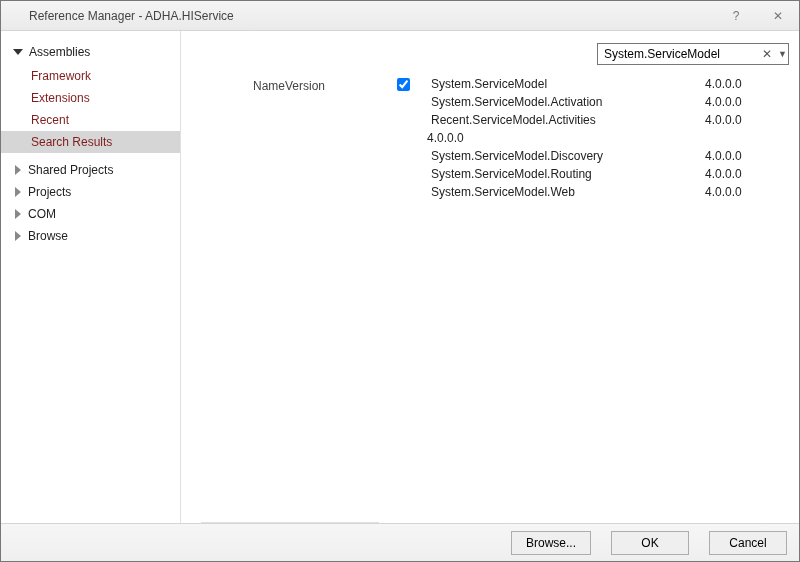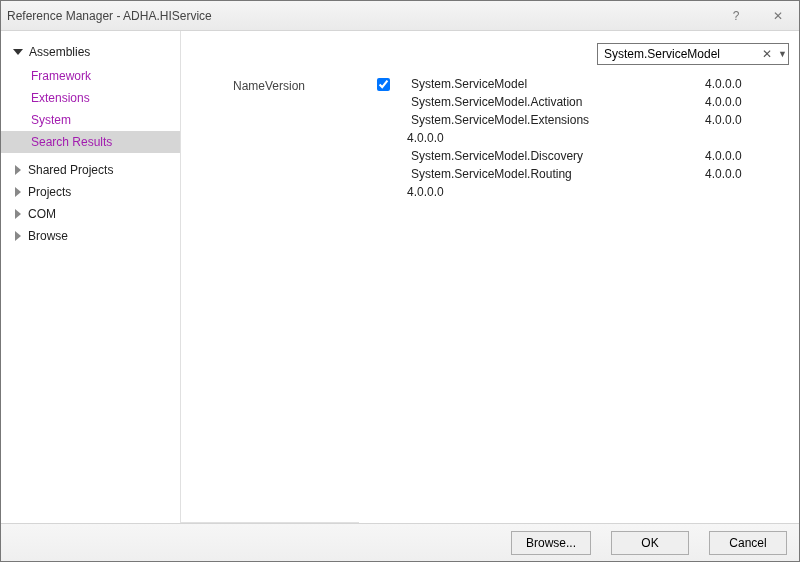--- a/index.html
+++ b/index.html
@@ -1,28 +1,28 @@
 <!DOCTYPE html>
 <html><head>
 <meta charset="utf-8">
 <style>
   * { box-sizing: border-box; margin: 0; padding: 0; font-family: "Segoe UI", Tahoma, sans-serif; font-size: 12px; }
   body { width: 800px; height: 562px; background: #fff; overflow: hidden; border: 1px solid #777; }
-  .titlebar { display: flex; align-items: center; justify-content: space-between; height: 30px; padding: 0 0 0 6px; color: #444; background: linear-gradient(#f5f5f5,#eaeaea); border-bottom: 1px solid #d5d5d5; }
+  .titlebar { display: flex; align-items: center; justify-content: space-between; height: 30px; padding: 0 0 0 28px; color: #444; background: linear-gradient(#f5f5f5,#eaeaea); border-bottom: 1px solid #d5d5d5; }
   .titlebar .title { font-size: 12px; }
   .titlebar .controls { display: flex; align-items: center; height: 100%; }
   .titlebar .controls div { width: 42px; height: 100%; display:flex; align-items:center; justify-content:center; color:#777; }
-  .content { display: flex; height: calc(100% - 30px - 38px); }
+  .content { display: flex; height: calc(100% - 30px - 38px); gap: 20px; }
   .sidebar { width: 180px; padding: 10px 0 0 0; border-right: 1px solid #e0e0e0; }
   .cat { padding: 4px 12px; cursor: default; display:flex; align-items:center; gap:4px; color:#222;}
   .cat.expanded::before, .cat.collapsed::before { content:''; width:0;height:0; display:inline-block; }
   .cat.expanded::before { border-left:5px solid transparent; border-right:5px solid transparent; border-top:6px solid #333; margin-right:2px;}
   .cat.collapsed::before { border-top:5px solid transparent; border-bottom:5px solid transparent; border-left:6px solid #888; margin-right:3px; margin-left:2px;}
   .subitems { padding: 2px 0 6px 0; }
-  .sub { padding: 4px 12px 4px 30px; cursor:default; color:#a21caf;}
+  .sub { padding: 4px 12px 4px 30px; cursor:default; color:#7f1d1d;}
   .sub.active { background:#d6d6d6; }
   .main { flex:1; display:flex; flex-direction:column; position:relative;margin-top:6px; }
   .searchbox { position:absolute; top:6px; right:10px; width:192px; height:22px; border:1px solid #777; display:flex; align-items:center; padding:0 4px 0 6px; background:#fff; z-index:2;}
   .searchbox input { flex:1; border:none; outline:none; font-size:12px; background:transparent;}
   .searchbox .x { color:#555; cursor:default; padding:0 3px; font-size:12px;}
   .searchbox .dd { color:#555; cursor:default; padding:0 0 0 3px; font-size:9px;}
   .list { flex:1; margin-top:38px; display:flex; flex-direction:row; }
   .listhead { display:flex; color:#444; font-weight:400; border-bottom:1px solid #e0e0e0; padding:4px 0;}
   .col-chk { width:48px; }
   .col-name { flex:1; padding-left:4px;}
@@ -48,21 +48,21 @@
 </div>
 
 <div class="content">
   <div class="sidebar" id="sidebar">
       <div class="cat expanded">
         <span>Assemblies</span>
       </div>
       <div class="subitems">
         <div class="sub">Framework</div>
         <div class="sub">Extensions</div>
-        <div class="sub">System</div>
+        <div class="sub">Recent</div>
         <div class="sub active">Search Results</div>
       </div>
       <div class="cat collapsed">
         <span>Shared Projects</span>
       </div>
       <div class="cat collapsed">
         <span>Projects</span>
       </div>
       <div class="cat collapsed">
         <span>COM</span>
@@ -91,39 +91,40 @@
             <div class="name">System.ServiceModel</div>
             <div class="ver">4.0.0.0</div>
           </div>
           <div class="row">
             <div class="chk"></div>
             <div class="name">System.ServiceModel.Activation</div>
             <div class="ver">4.0.0.0</div>
           </div>
           <div class="row">
             <div class="chk"></div>
-            <div class="name">System.ServiceModel.Extensions</div>
+            <div class="name">Recent.ServiceModel.Activities</div>
             <div class="ver">4.0.0.0</div>
           </div>
           <div class="row">
             <div class="chk"></div>
             <div class="ver">4.0.0.0</div>
           </div>
           <div class="row">
             <div class="chk"></div>
             <div class="name">System.ServiceModel.Discovery</div>
             <div class="ver">4.0.0.0</div>
           </div>
           <div class="row">
             <div class="chk"></div>
             <div class="name">System.ServiceModel.Routing</div>
             <div class="ver">4.0.0.0</div>
           </div>
           <div class="row">
             <div class="chk"></div>
+            <div class="name">System.ServiceModel.Web</div>
             <div class="ver">4.0.0.0</div>
           </div>
         </div>
     </div>
   </div>
 </div>
 
 <div class="footer">
   <button>Browse...</button>
   <button>OK</button>

